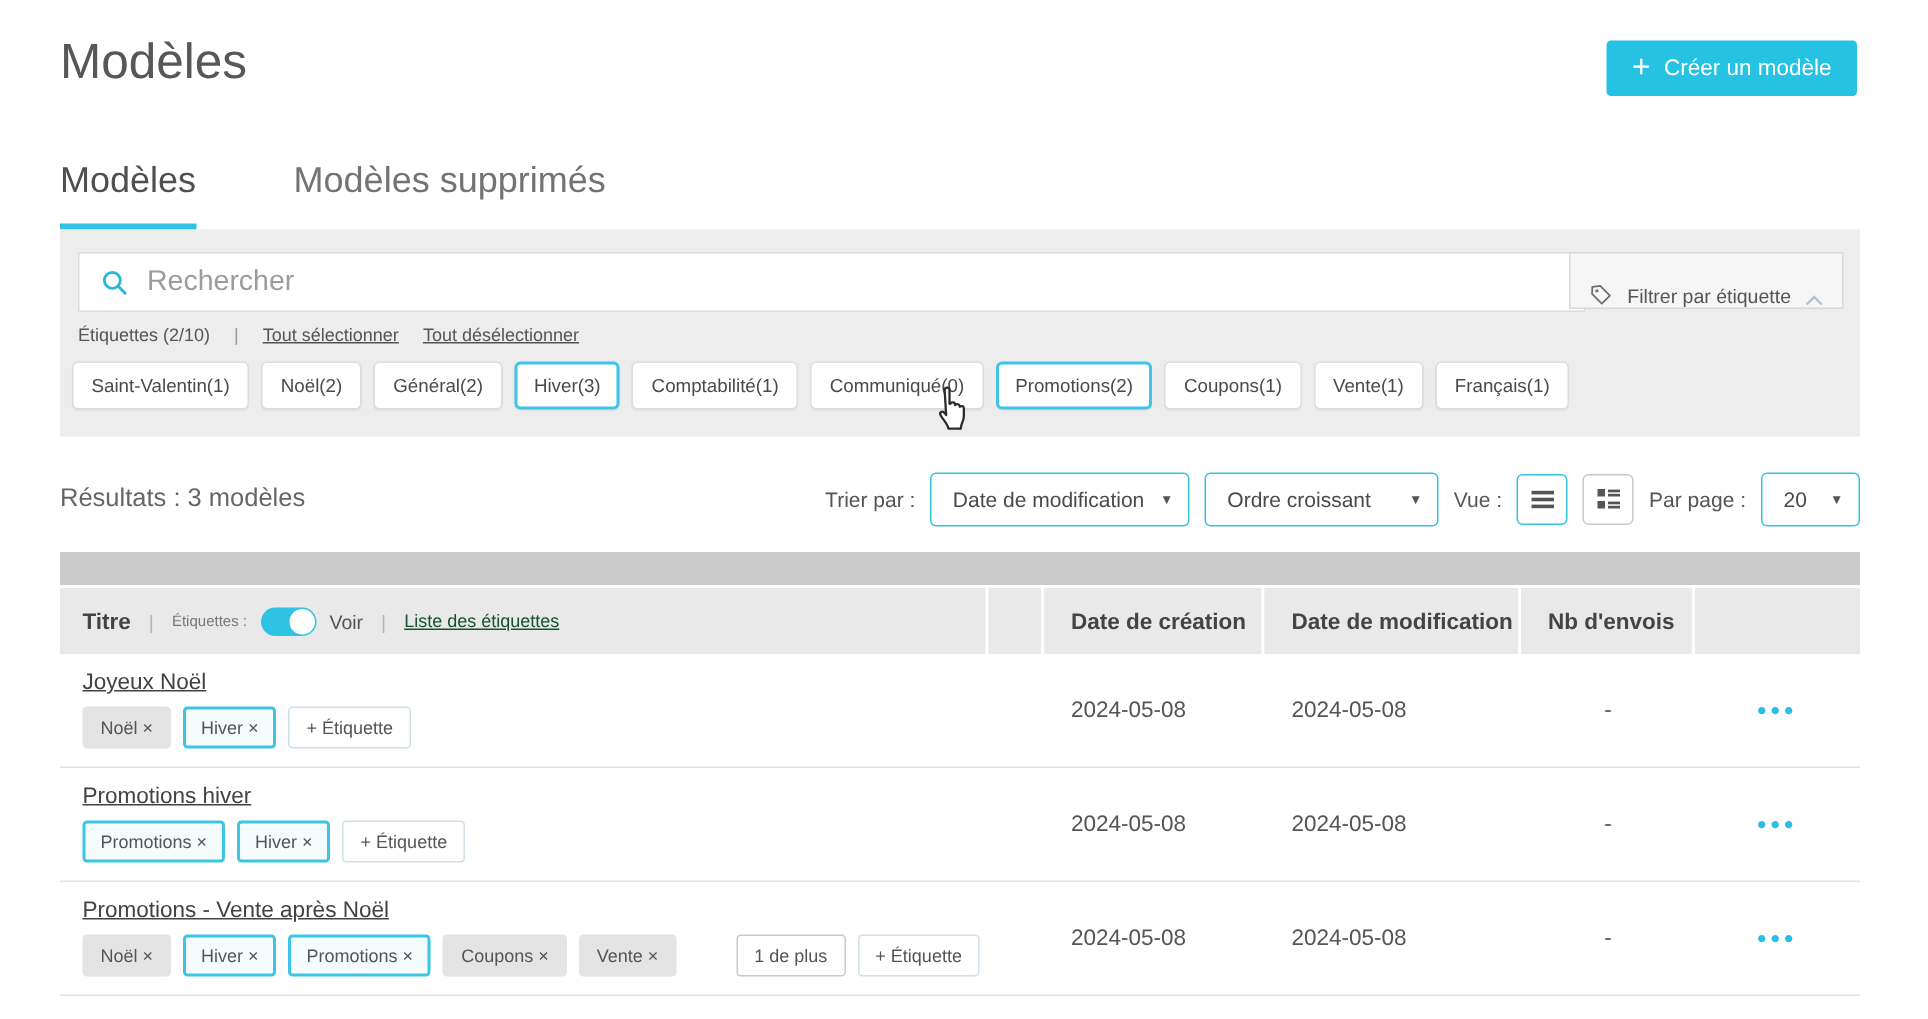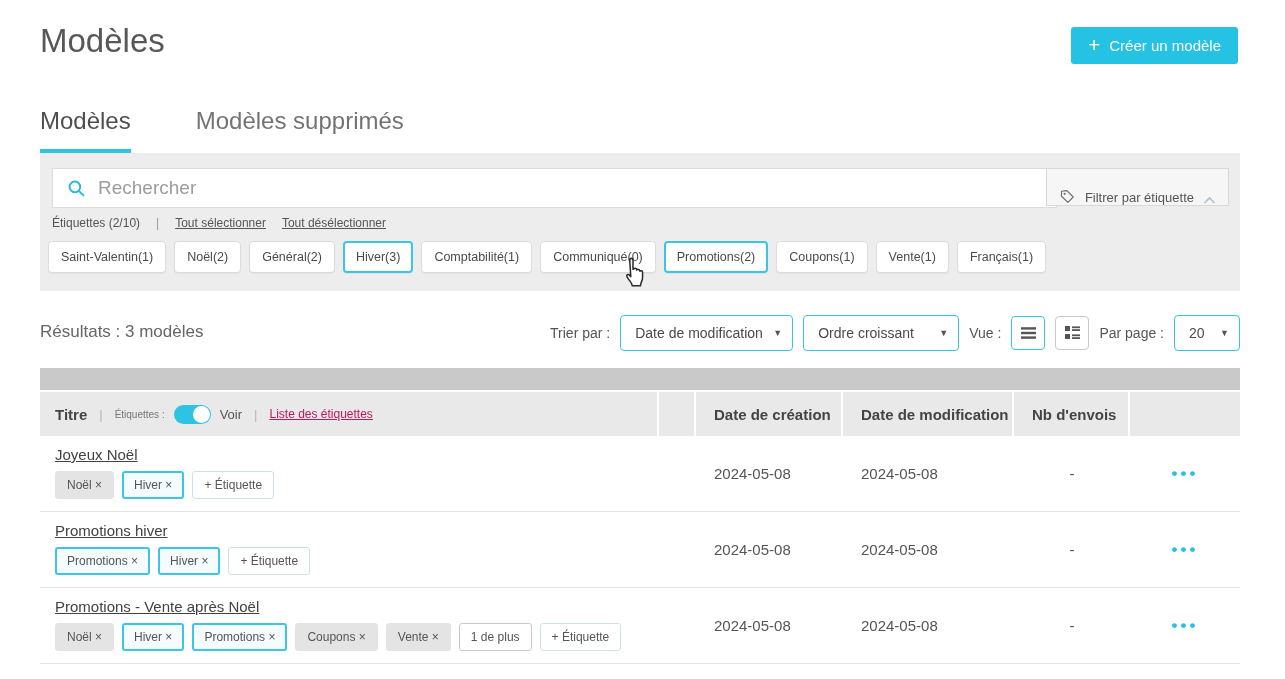--- a/index.html
+++ b/index.html
@@ -77,30 +77,30 @@
   .col-created{width:147px;padding-left:18px;}
   .col-modified{width:171px;padding-left:18px;}
   .col-sends{width:116px;padding-left:18px;}
   .col-actions{width:110px;justify-content:center;}
   .th-text{font-size:15px;font-weight:bold;color:#444;}
   .thead .pipe{color:#b5b5b5;margin:0 12px;font-size:13px;}
   .tags-label{font-size:10px;color:#777;margin-right:9px;}
   .toggle{width:37px;height:19px;border-radius:10px;background:#2ec3e3;position:relative;cursor:pointer;flex:0 0 auto;}
   .toggle .knob{position:absolute;right:1px;top:1px;width:17px;height:17px;border-radius:50%;background:#fff;}
   .voir{font-size:13px;color:#555;margin-left:9px;}
-  .tag-list-link{font-size:12px;color:#be185d;text-decoration:underline;cursor:pointer;}
+  .tag-list-link{font-size:12px;color:#14532d;text-decoration:underline;cursor:pointer;}
   .tbody .row{display:flex;border-bottom:1px solid #e2e2e2;background:#fff;}
   .tbody .cell{box-sizing:border-box;display:flex;align-items:center;}
   .tbody .cell.main{display:block;padding-top:10px;padding-bottom:12px;}
   .row-title{font-size:15px;color:#424242;text-decoration:underline;cursor:pointer;display:inline-block;}
   .row-tags{display:flex;gap:8px;margin-top:7px;flex-wrap:wrap;}
   .tchip{font-size:12px;color:#555;border-radius:3px;padding:6px 11px;cursor:pointer;font-family:"Liberation Sans",sans-serif;}
   .tchip.gray{background:#e4e4e4;border:1px solid #e4e4e4;}
   .tchip.hl{background:#f4fcfe;border:2px solid #3cc5e5;padding:5px 10px;}
-  .tchip.more{background:#fff;border:1px solid #c9c9c9;}
+  .tchip.more{background:#fff;border:1px solid #c9c9c9;margin-left:32px;}
   .tchip.add{background:#fff;border:1px solid #cfe0e6;}
   .date-text{font-size:15px;color:#555;}
   .dots{color:#29bfe6;font-size:17px;font-weight:bold;letter-spacing:3px;cursor:pointer;}
   .sends-dash{font-size:15px;color:#555;}
   
   .cursor{position:absolute;left:619px;top:257px;width:28px;z-index:50;pointer-events:none;}
 </style>
 </head>
 <body>
 

